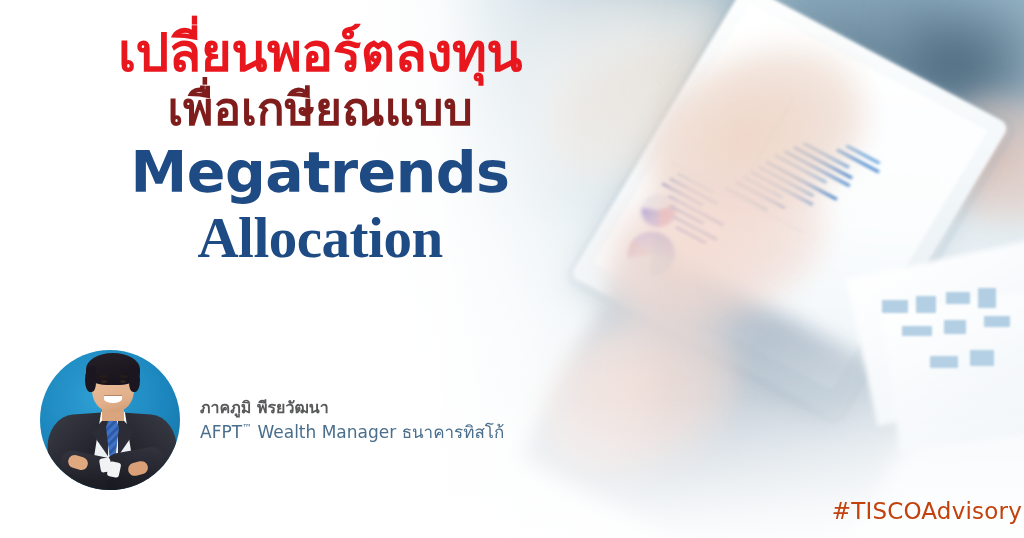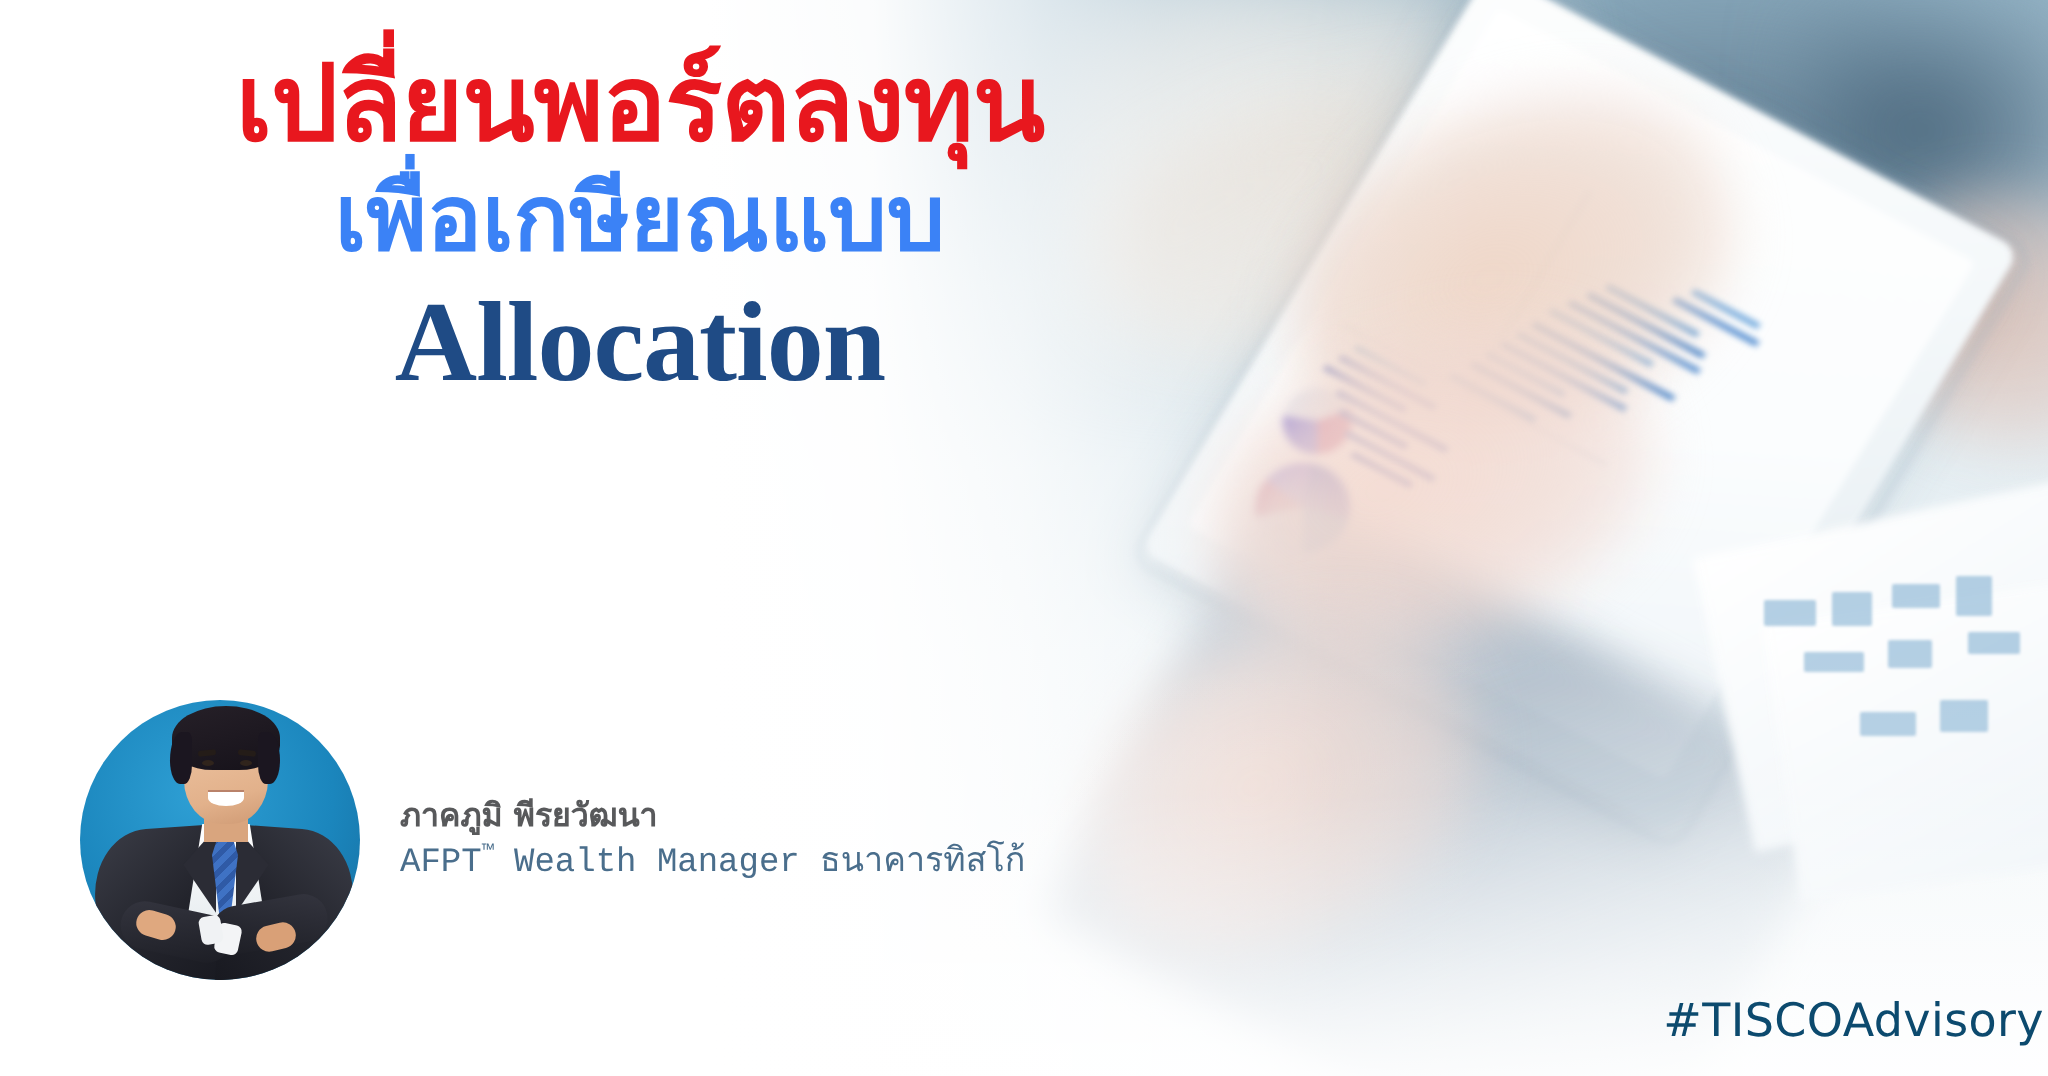--- a/index.html
+++ b/index.html
@@ -394,21 +394,20 @@
     margin: 0;
     white-space: nowrap;
   }
   .speaker-role {
     font-size: 17px;
     font-weight: 400;
     color: #4a6e8c;
     line-height: 1.35;
     margin: 4px 3px 0 0;
     white-space: nowrap;
-    font-family: Liberation Mono, monospace;
   }
   .speaker-role sup {
     font-size: 10px;
     vertical-align: super;
   }
 
   
   .hashtag {
     position: absolute;
     right: 18px; bottom: 14px;
@@ -483,21 +482,22 @@
         <div class="pbar" style="left: 930px; top: 356px; width: 28px; height: 12px;"></div>
         <div class="pbar" style="left: 970px; top: 350px; width: 24px; height: 16px;"></div>
       </div>
 
     <div class="bg-white-fade"></div>
     <div class="bg-white-fade-b"></div>
   </div>
 
   <div class="headline">
     <div class="line-thai-1" style="color: rgb(232, 23, 30);">เปลี่ยนพอร์ตลงทุน</div>
-    <div class="line-thai-2" style="color: #3b82f6;">เพื่อเกษียณแบบ</div>
+    <div class="line-thai-2" style="color: #7f1d1d;">เพื่อเกษียณแบบ</div>
+    <div class="line-en" style="color: rgb(31, 75, 133);">Megatrends</div>
     <div class="line-en" style="color: rgb(31, 75, 133); font-family: Liberation Serif, serif;">Allocation</div>
   </div>
 
   <div class="avatar-wrap">
     <div class="avatar-circle">
       <div class="av-person av-jacket-l"></div>
       <div class="av-person av-jacket-r"></div>
       <div class="av-person av-shirt"></div>
       <div class="av-person av-lapel-l"></div>
       <div class="av-person av-lapel-r"></div>
@@ -521,15 +521,15 @@
     </div>
   </div>
 
   <div class="speaker">
     <div class="speaker-name" style="color: rgb(88, 89, 91);">ภาคภูมิ พีรยวัฒนา</div>
     <div class="speaker-role" style="color: rgb(74, 110, 140);">
       <span>AFPT</span><sup>™</sup><span> Wealth Manager ธนาคารทิสโก้</span>
     </div>
   </div>
 
-  <div class="hashtag" style="color: #0c4a6e;">#TISCOAdvisory</div>
+  <div class="hashtag" style="color: #c2410c;">#TISCOAdvisory</div>
 
 </div>
 
 </body></html>

